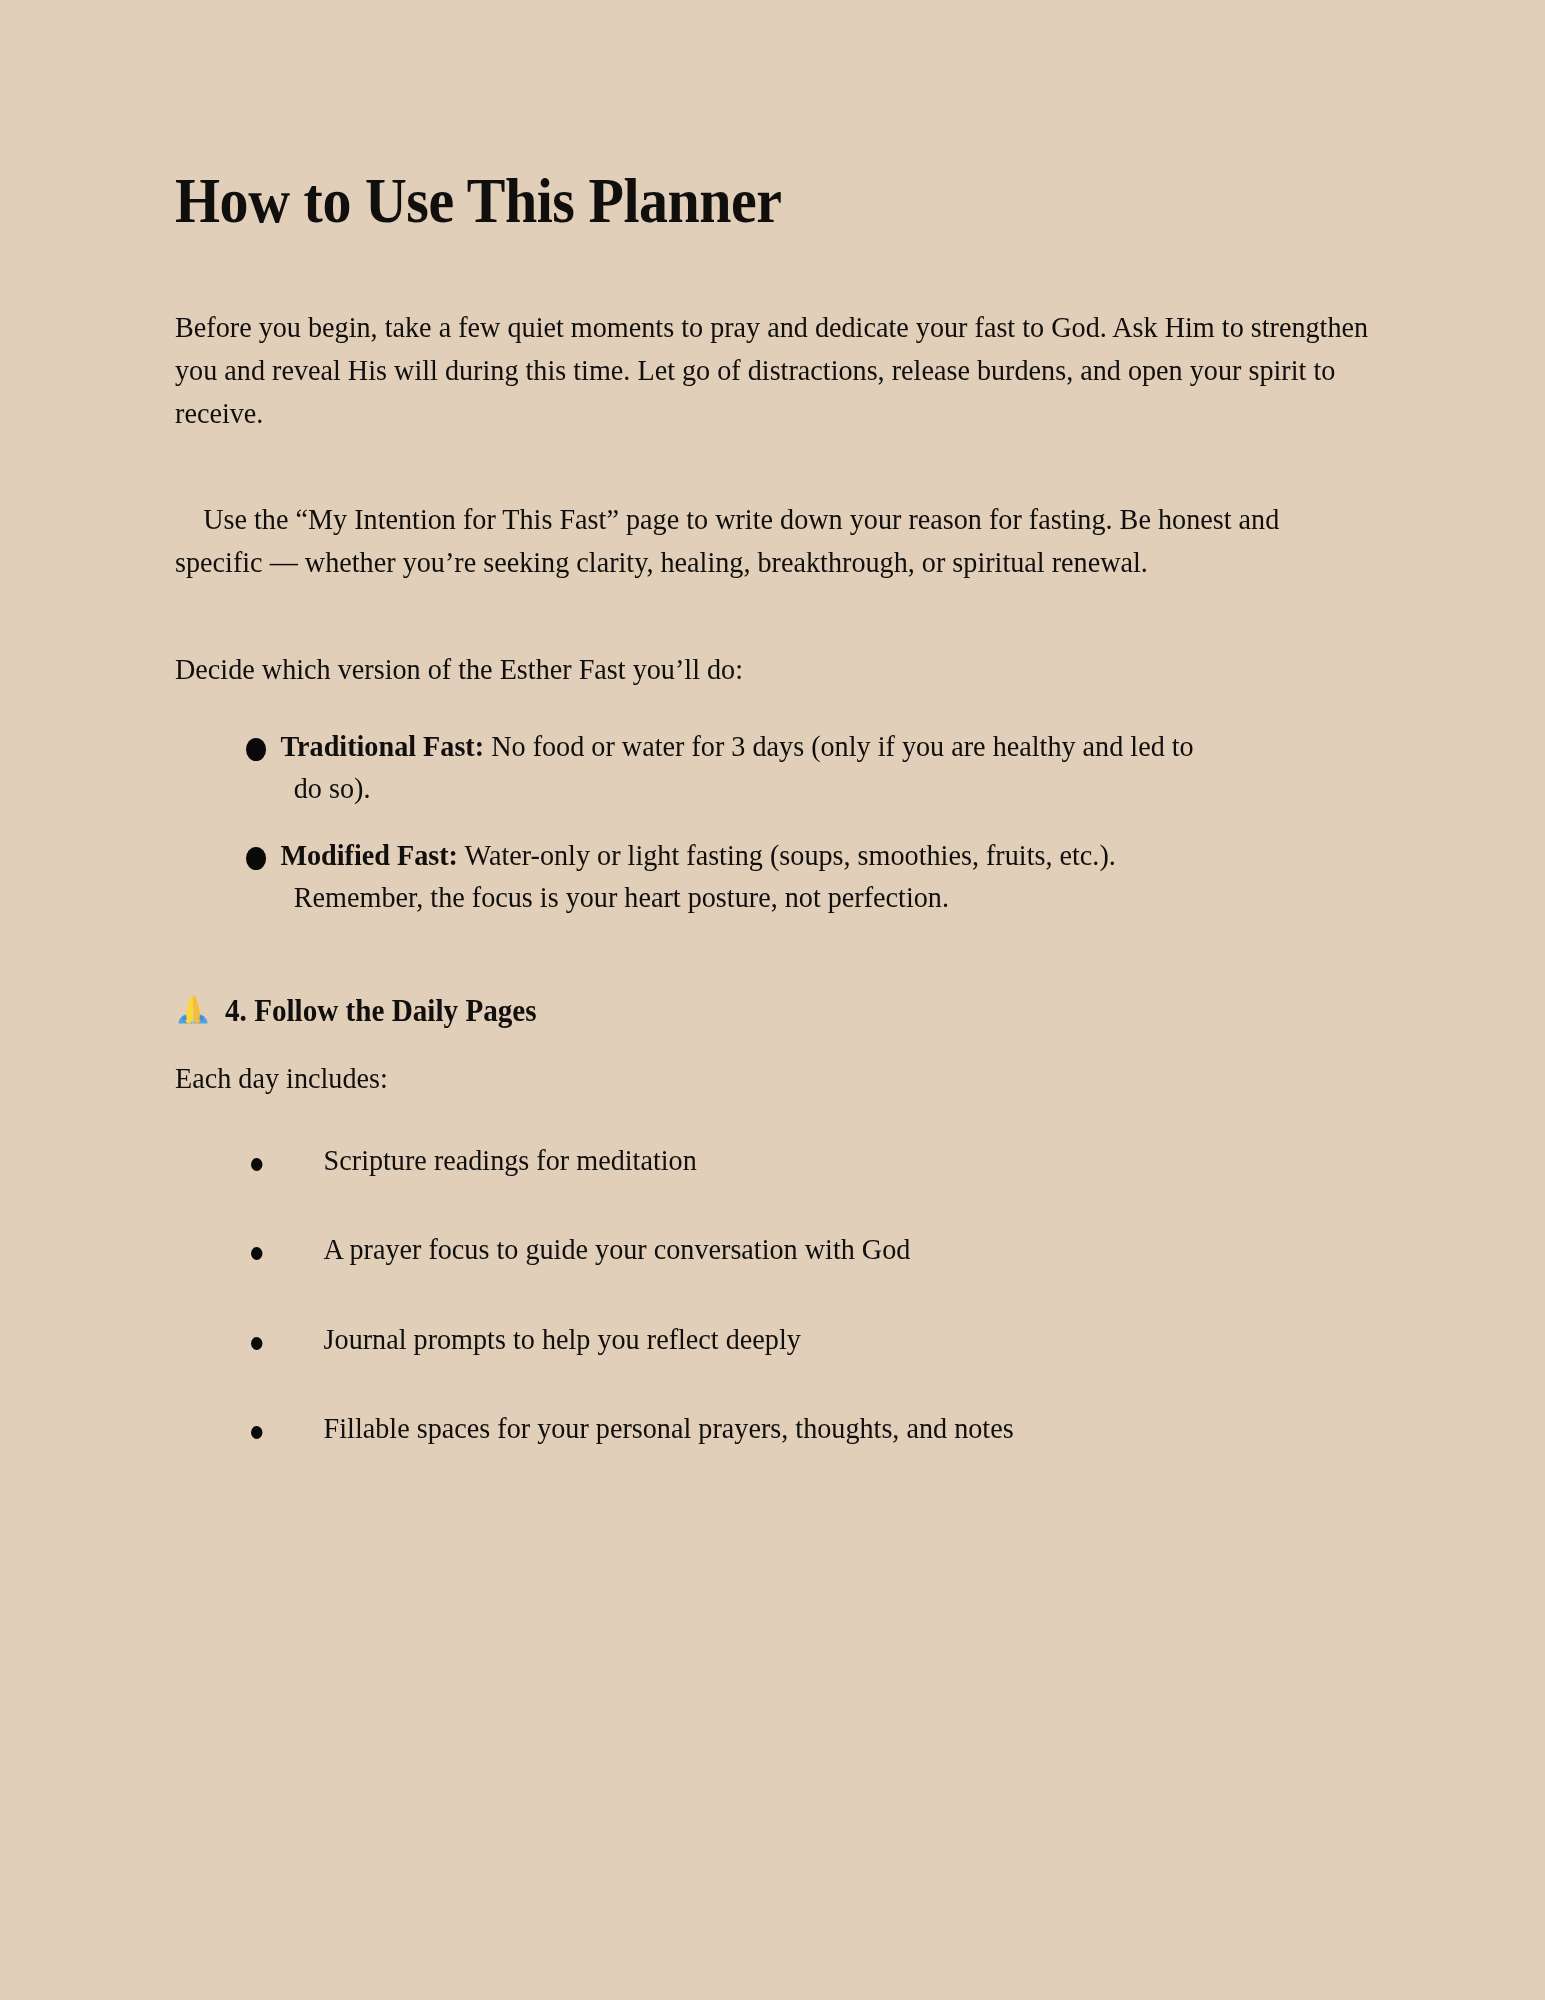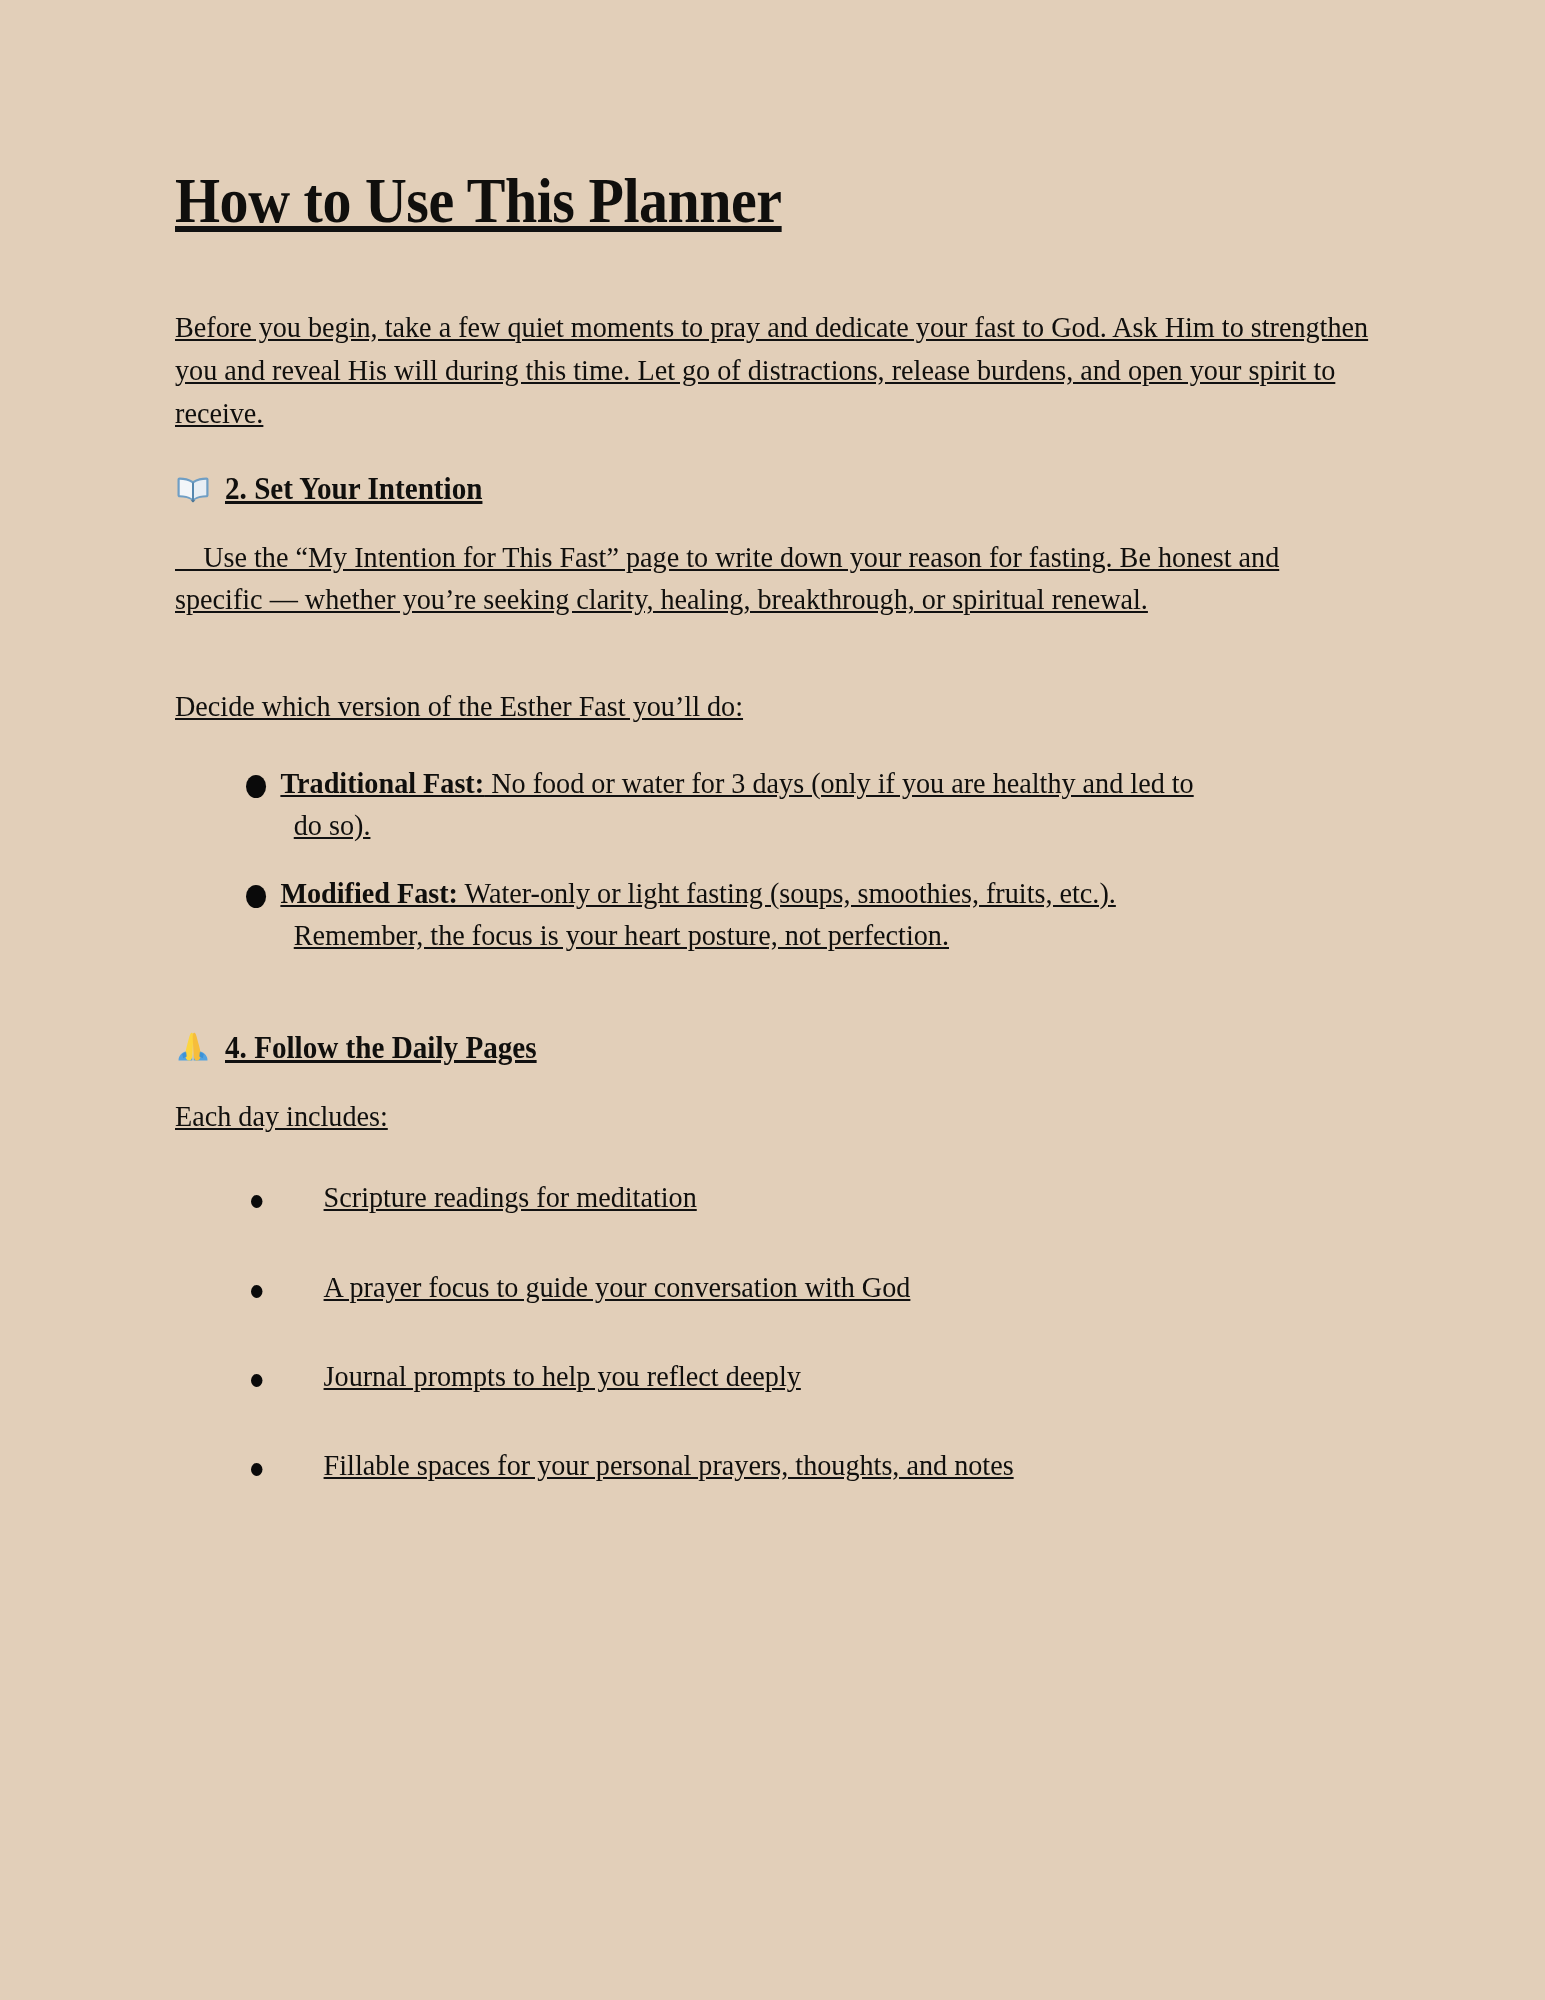--- a/index.html
+++ b/index.html
@@ -14,21 +14,20 @@
     color: #111111;
     overflow: hidden;
   }
 
   .page {
     position: relative;
     width: 1545px;
     height: 2000px;
     box-sizing: border-box;
     padding: 0 175px;
-    text-decoration: underline;
   }
 
   
   .page-title {
     margin: 0;
     padding-top: 168px;
     font-family: "Liberation Serif", "DejaVu Serif", serif;
     font-weight: 700;
     font-size: 63px;
     line-height: 1.05;
@@ -148,32 +147,20 @@
 
   <div class="sp-h1"></div>
 
 
   <div class="sp-hb"></div>
 
   <p class="body-text"> Before you begin, take a few quiet moments to pray and dedicate your fast to God. Ask Him to strengthen you and reveal His will during this time. Let go of distractions, release burdens, and open your spirit to receive.</p>
 
   <div class="sp-bh"></div>
 
-  <div class="section-heading">
-    <span class="emoji">
-      <svg viewBox="0 0 36 36" xmlns="http://www.w3.org/2000/svg">
-        <path d="M2.5 9.5C2.5 8.3 3.4 7.4 4.6 7.4C9.2 7.4 14.3 8.2 18 11.1C21.7 8.2 26.8 7.4 31.4 7.4C32.6 7.4 33.5 8.3 33.5 9.5V25.2C33.5 26.4 32.6 27.3 31.4 27.3C26.8 27.3 21.7 28.1 18 31C14.3 28.1 9.2 27.3 4.6 27.3C3.4 27.3 2.5 26.4 2.5 25.2V9.5Z" fill="#6f9ec4"></path>
-        <path d="M4.7 9.7C9 9.7 13.6 10.5 17 13V28.4C13.6 26 9 25.2 4.7 25.2V9.7Z" fill="#f3f6f9"></path>
-        <path d="M31.3 9.7C27 9.7 22.4 10.5 19 13V28.4C22.4 26 27 25.2 31.3 25.2V9.7Z" fill="#e8eef4"></path>
-        <path d="M17.3 12.6h1.4v17.6h-1.4z" fill="#4a7da6"></path>
-        <path d="M15.6 30.2h4.8l-2.4 2.3z" fill="#3d6d93"></path>
-      </svg>
-    </span>
-    <span class="heading-text">2. Set Your Intention</span>
-  </div>
 
   <div class="sp-hb"></div>
 
   <p class="body-text">&nbsp;&nbsp;&nbsp; Use the “My Intention for This Fast” page to write down your reason for fasting. Be honest and specific — whether you’re seeking clarity, healing, breakthrough, or spiritual renewal.</p>
 
   <div class="sp-bh"></div>
 
 
   <div class="sp-hb"></div>
 

